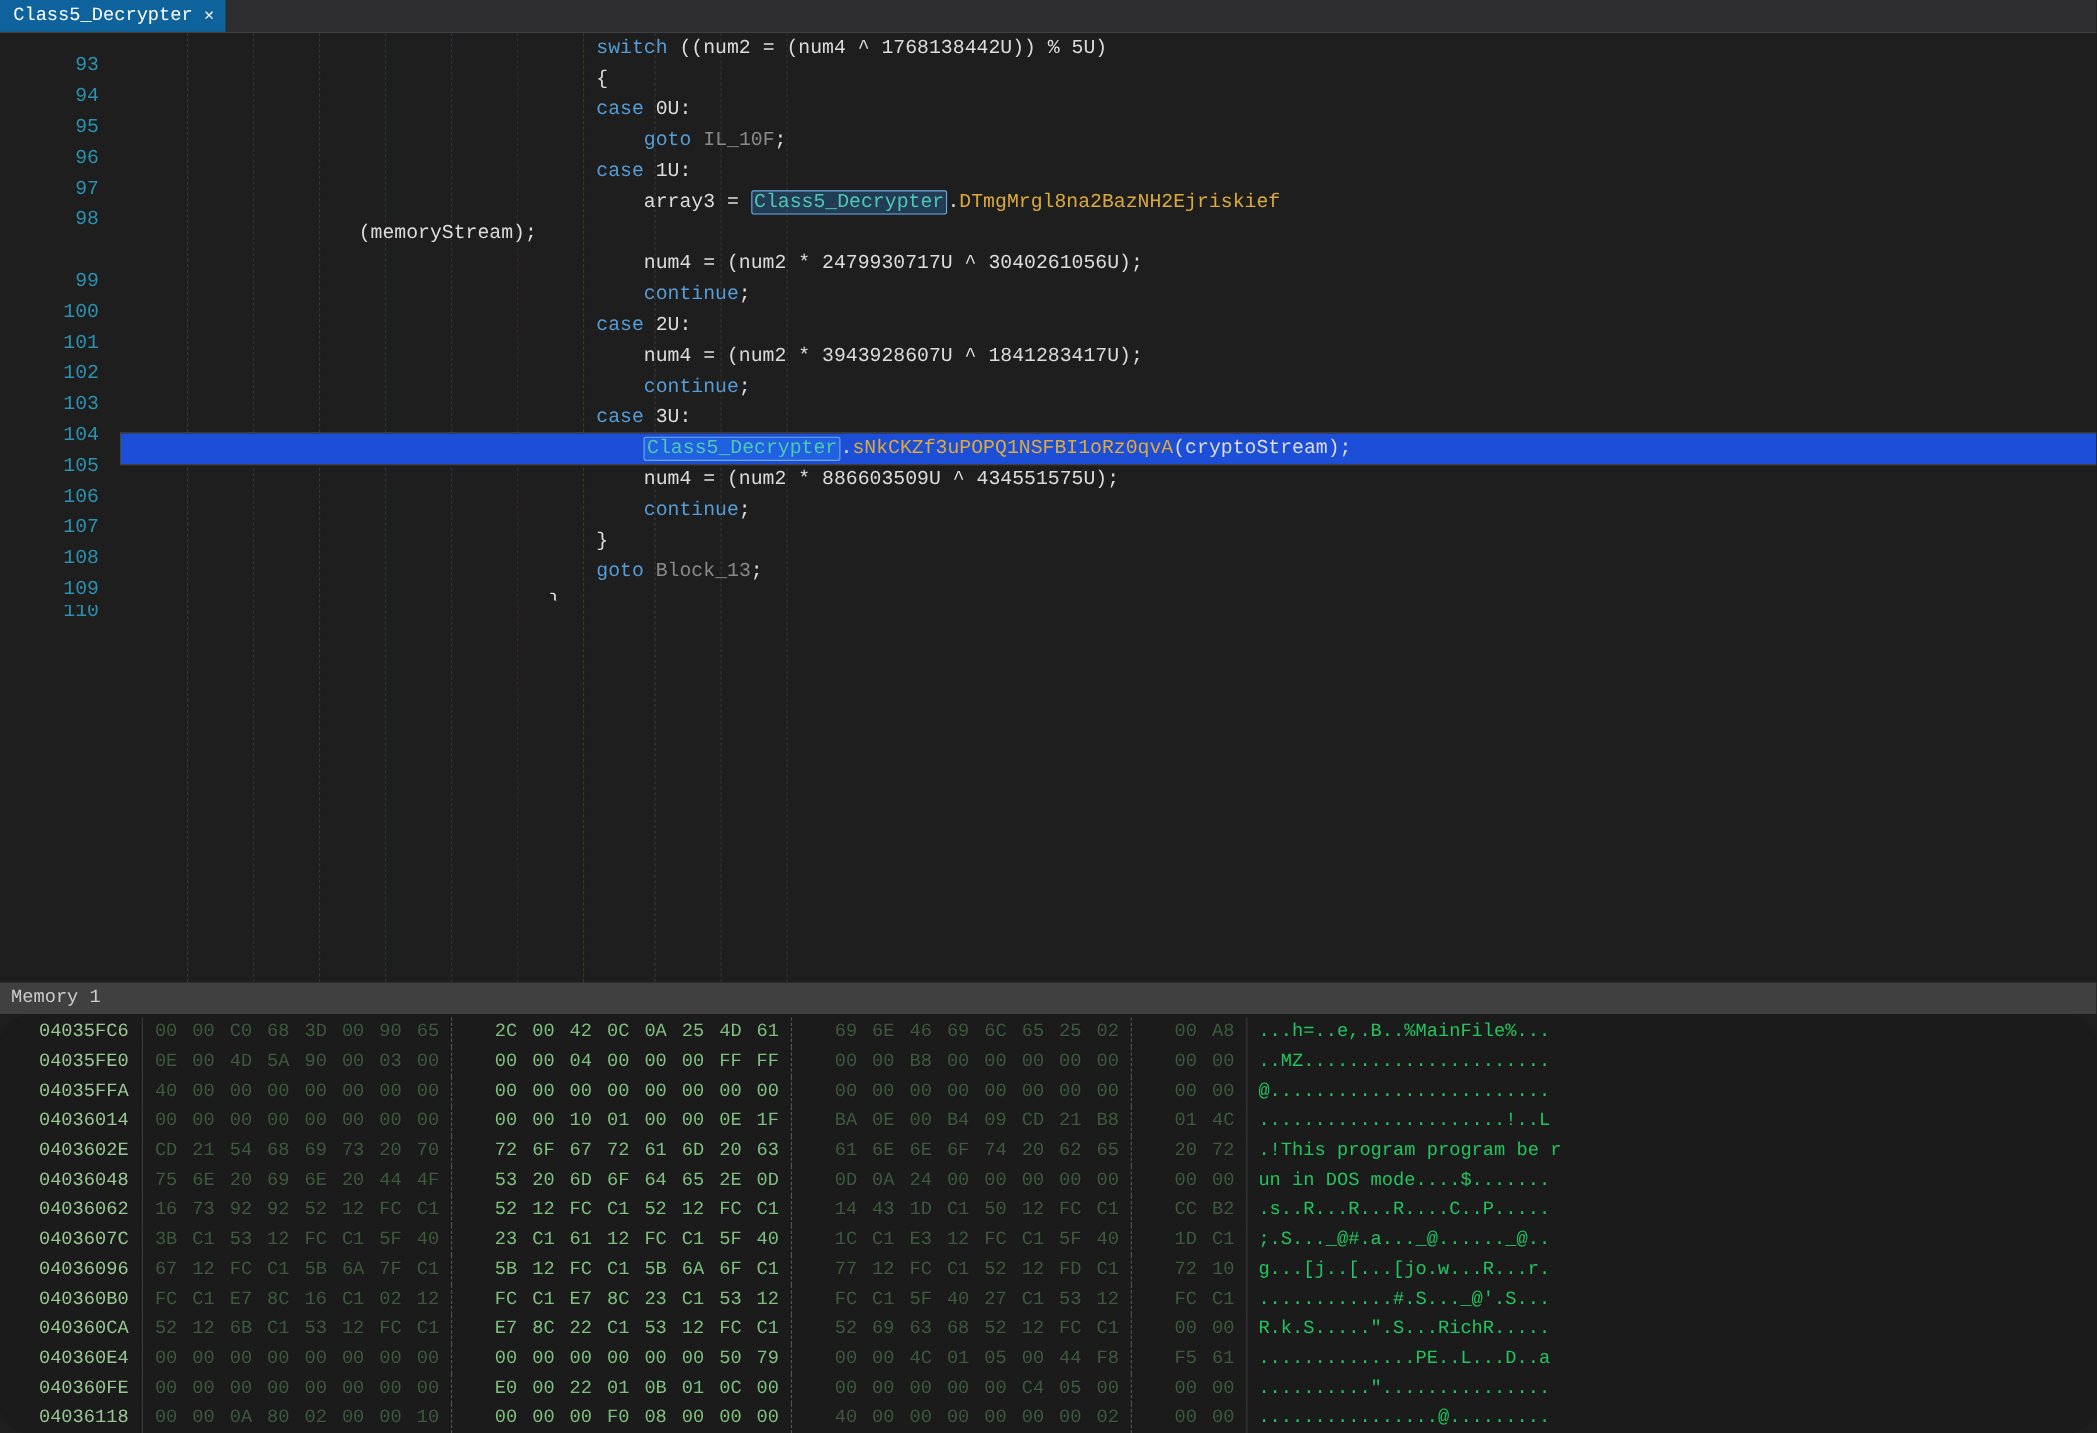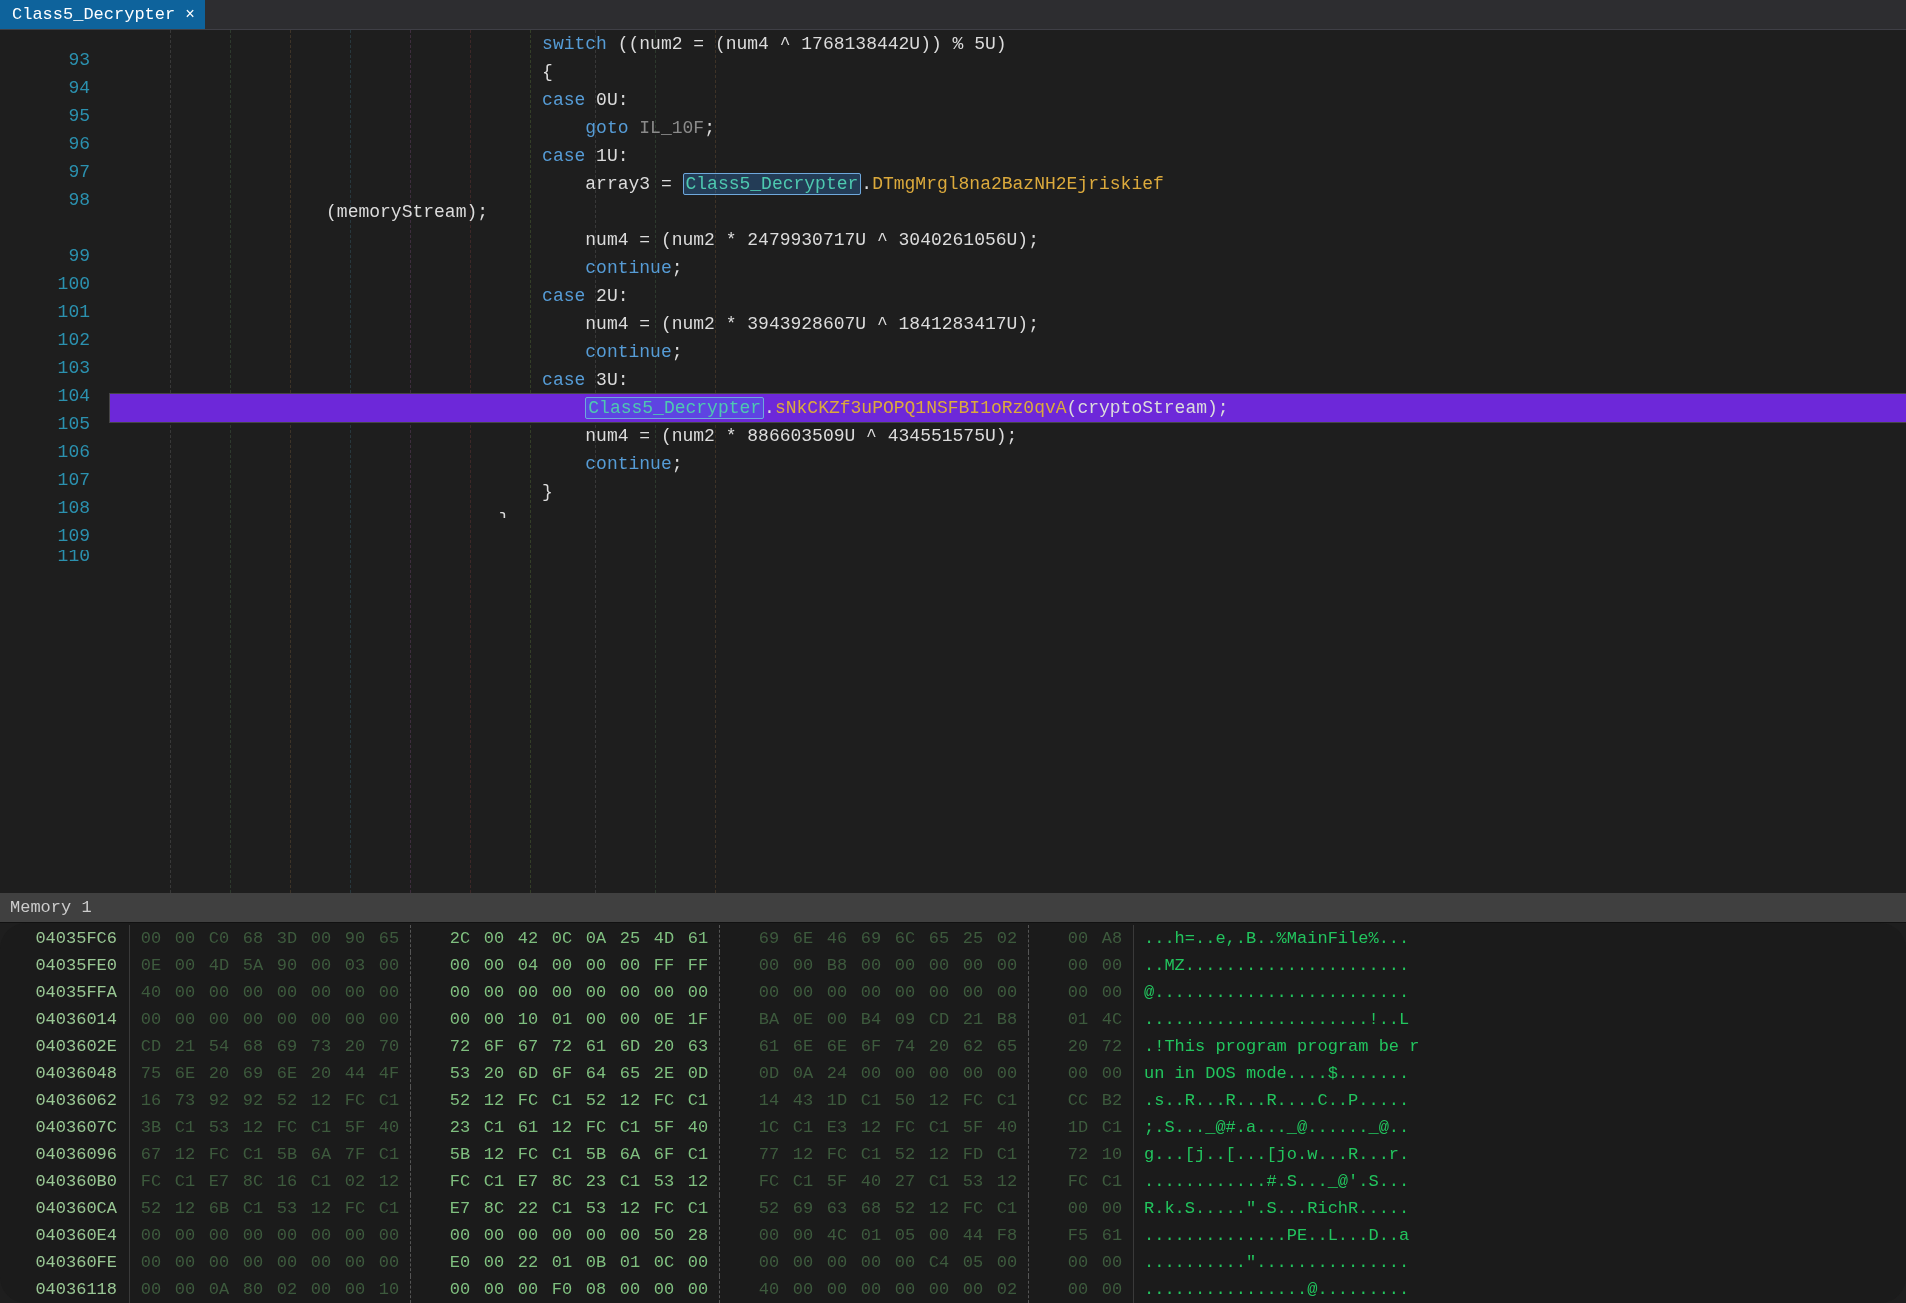--- a/index.html
+++ b/index.html
@@ -10,21 +10,21 @@
   .tabbar { height:30px; background:#2d2d30; border-bottom:1px solid #3f3f46; display:flex; align-items:stretch; }
   .tab { display:flex; align-items:center; background:#0e639c; color:#fff; padding:0 10px 0 12px; font-size:17px; gap:10px; }
   .tab .close { font-size:16px; color:#fff; cursor:pointer; }
 
   
   .code-area { flex:1 1 auto; background:#1e1e1e; position:relative; overflow:hidden; }
   .gutter { position:absolute; left:0; top:16px; bottom:0; width:110px; text-align:right; }
   .gutter .ln { color:#2b91af; padding-right:20px; height:28px; line-height:28px; }
   .code { position:absolute; left:110px; right:0; top:0; bottom:0; }
   .code .row { height:28px; line-height:28px; white-space:pre; position:relative; }
-  .row.cur { background:#6d28d9; outline:1px solid #464646;font-family:Liberation Mono, monospace; }
+  .row.cur { background:#1d4ed8; outline:1px solid #464646;font-family:Liberation Mono, monospace; }
   .kw { color:#569cd6; }
   .lbl { color:#8a8a8a; }
   .typ { color:#4ec9b0; }
   .mth { color:#dcaa3c; }
   .plain { color:#dcdcdc; }
   .boxed { border:1px solid #6fa8dc; background:rgba(51,153,255,0.25); padding:0 2px; border-radius:2px; }
   
   .guides { position:absolute; left:110px; top:0; bottom:0; pointer-events:none; }
   .guide { position:absolute; top:0; bottom:0; width:0; border-left:1px dashed; opacity:0.35; }
 
@@ -105,20 +105,21 @@
         <div class="row"><span class="plain">                                            num4 = (num2 * 2479930717U ^ 3040261056U);</span></div>
         <div class="row"><span class="plain">                                            </span><span class="kw">continue</span><span class="plain">;</span></div>
         <div class="row"><span class="plain">                                        </span><span class="kw">case</span><span class="plain"> 2U:</span></div>
         <div class="row"><span class="plain">                                            num4 = (num2 * 3943928607U ^ 1841283417U);</span></div>
         <div class="row"><span class="plain">                                            </span><span class="kw">continue</span><span class="plain">;</span></div>
         <div class="row"><span class="plain">                                        </span><span class="kw">case</span><span class="plain"> 3U:</span></div>
         <div class="row cur"><span class="plain">                                            </span><span class="typ boxed">Class5_Decrypter</span><span class="plain">.</span><span class="mth">sNkCKZf3uPOPQ1NSFBI1oRz0qvA</span><span class="plain">(cryptoStream);</span></div>
         <div class="row"><span class="plain">                                            num4 = (num2 * 886603509U ^ 434551575U);</span></div>
         <div class="row"><span class="plain">                                            </span><span class="kw">continue</span><span class="plain">;</span></div>
         <div class="row"><span class="plain">                                        }</span></div>
+        <div class="row"><span class="plain">                                        </span><span class="kw">goto</span><span class="plain"> </span><span class="lbl">Block_13</span><span class="plain">;</span></div>
         <div class="row" style="height: 12px; line-height: 28px; overflow: hidden;"><span class="plain">                                    }</span></div>
       </div>
   </div>
 
 
   <div class="mem-title">
     <span>Memory 1</span>
   </div>
   <div class="mem-body" id="memBody">
       <div class="mem-row">
@@ -575,21 +576,21 @@
             <span class="b dim">00</span>
           </div>
           <div class="grp">
             <span class="b brt">00</span>
             <span class="b brt">00</span>
             <span class="b brt">00</span>
             <span class="b brt">00</span>
             <span class="b brt">00</span>
             <span class="b brt">00</span>
             <span class="b brt">50</span>
-            <span class="b brt">28</span>
+            <span class="b brt">79</span>
           </div>
           <div class="grp">
             <span class="b dim">00</span>
             <span class="b dim">00</span>
             <span class="b dim">4C</span>
             <span class="b dim">01</span>
             <span class="b dim">05</span>
             <span class="b dim">00</span>
             <span class="b dim">44</span>
             <span class="b dim">F8</span>

